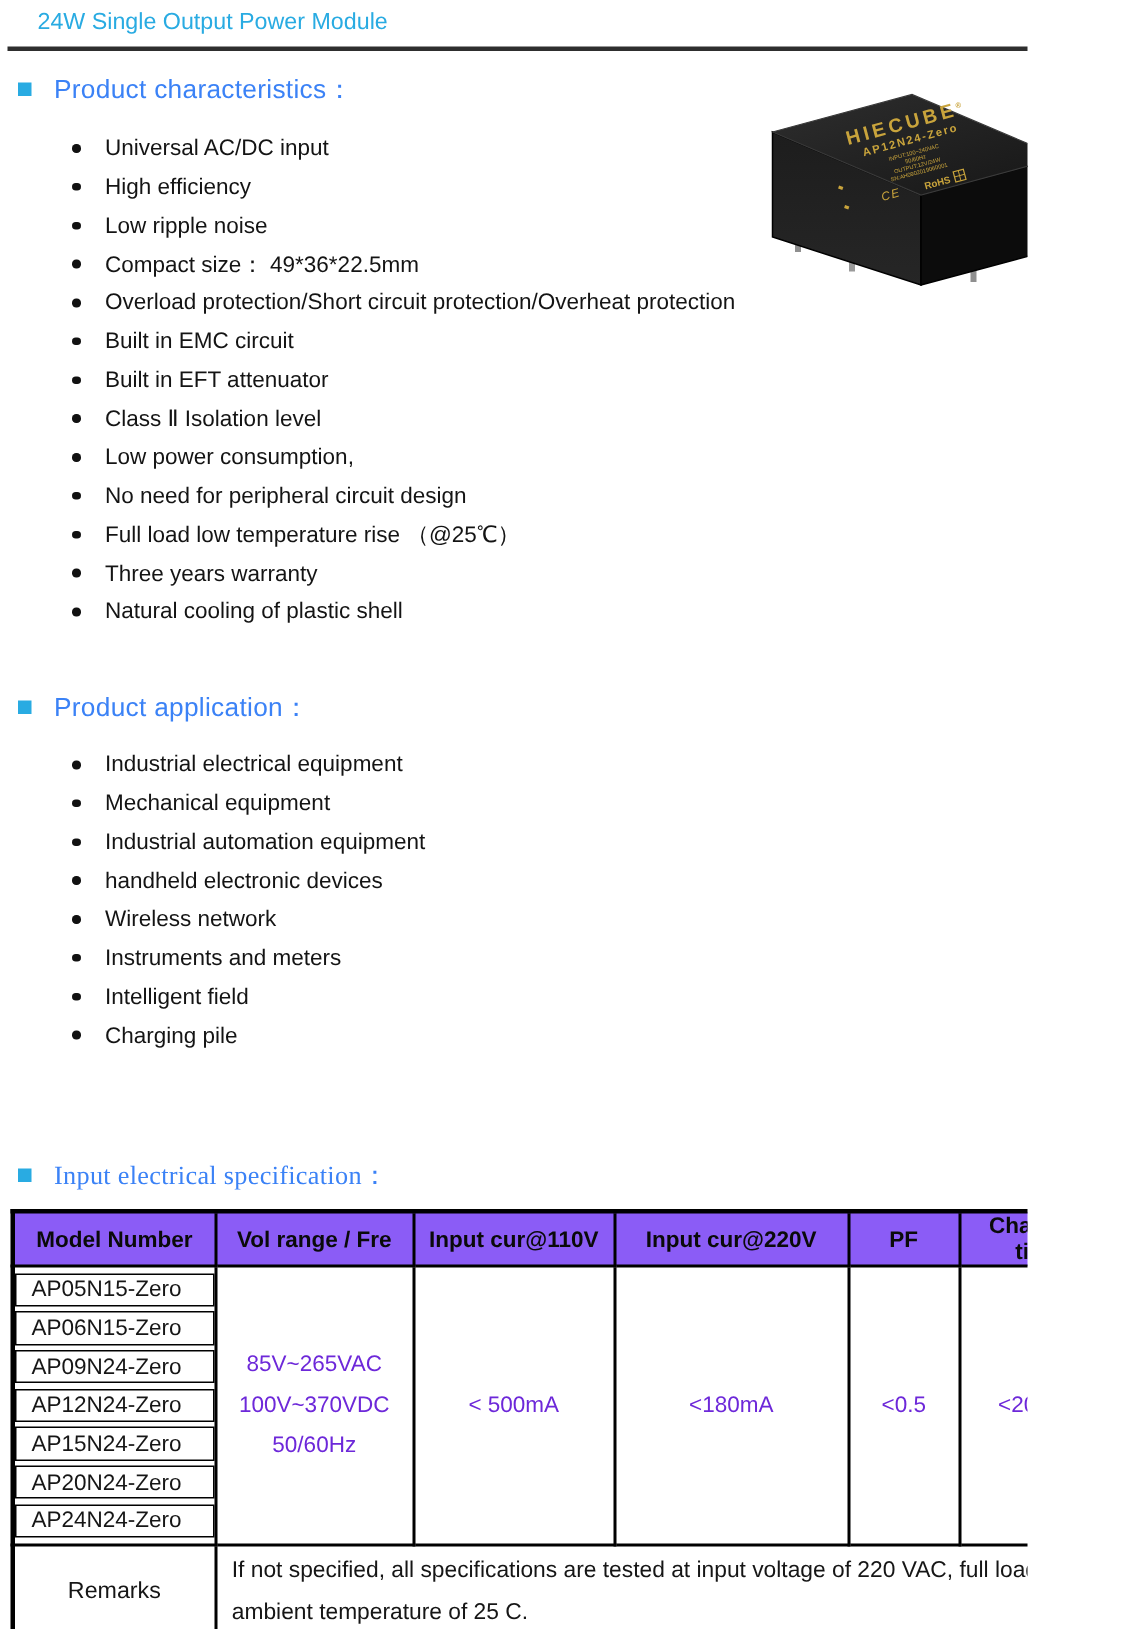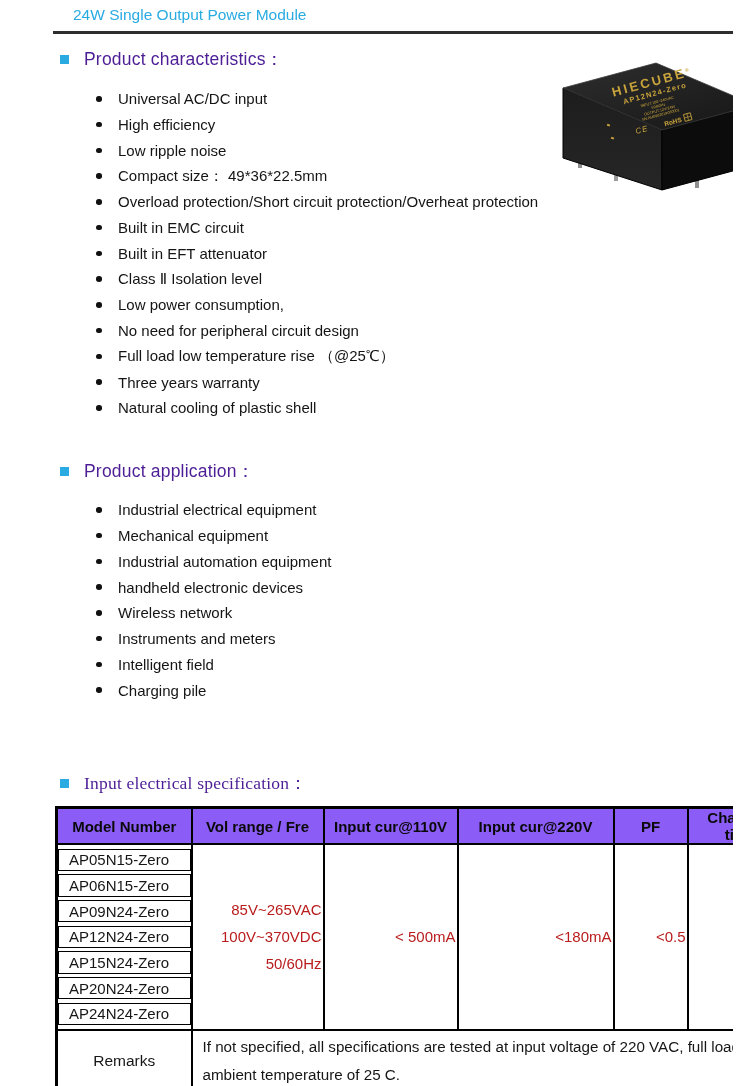--- a/index.html
+++ b/index.html
@@ -1,42 +1,42 @@
 <!DOCTYPE html>
 <html><head>
 <meta charset="utf-8">
 <style>
   html,body{margin:0;padding:0;background:#fff;}
   #page{
     position:relative;width:685px;height:1086px;background:#fff;overflow:hidden;
-    font-family:"Liberation Sans",sans-serif;color:#161616;margin-left:48px;
+    font-family:"Liberation Sans",sans-serif;color:#161616;
   }
   .page-title{position:absolute;left:25px;top:6px;font-size:15.5px;color:#29abe2;}
   .title-rule{position:absolute;left:5px;top:31px;width:738px;height:2.5px;background:#2e2e2e;}
   .section-heading{position:absolute;left:0;display:flex;align-items:center;}
   .section-heading .sq{width:9px;height:9px;background:#29abe2;margin-left:12px;margin-right:15px;flex:0 0 auto;}
-  .section-heading .ht{font-size:17.5px;color:#4c1d95;font-weight:500;letter-spacing:.2px;}
+  .section-heading .ht{font-size:17.5px;color:#3b82f6;font-weight:500;letter-spacing:.2px;}
   #heading-characteristics{top:47px;}
   #heading-application{top:459px;}
   #heading-inputspec{top:771px;font-family:Liberation Serif, serif;}
   ul.feature-list{position:absolute;left:0;margin:0;padding:0;list-style:none;width:500px;}
   #list-characteristics{top:86px;}
   #list-application{top:497px;}
   ul.feature-list li{position:relative;height:25.75px;display:flex;align-items:center;padding-left:70px;font-size:15px;color:#141414;}
   ul.feature-list li .dot{position:absolute;left:48px;top:50%;margin-top:-2.75px;width:5.5px;height:5.5px;border-radius:50%;background:#111;}
   #module-photo{position:absolute;left:497px;top:60px;width:238px;height:140px;}
   
   #spec-table-wrap{position:absolute;left:7px;top:806px;width:737px;}
   table.spec{border-collapse:collapse;table-layout:fixed;width:737px;border:3px solid #000;}
   table.spec th,table.spec td{border:2px solid #000;font-family:"Liberation Sans",sans-serif;}
   table.spec th{background:#8b5cf6;color:#0a0a0a;font-size:15px;font-weight:600;height:25px;padding:0 2px;}
   td.models-cell{padding:2.5px 0 2.5px 0;vertical-align:top;background:#fff;}
   .model-box{height:20.5px;border:1.7px solid #000;margin:1px 0 3.2px 0;display:flex;align-items:center;padding-left:10px;font-size:15px;background:#fff;}
   .model-box:last-child{margin-bottom:1px;}
-  td.val-cell{text-align:right;font-size:15px;color:#b91c1c;background:#fff;}
+  td.val-cell{text-align:center;font-size:15px;color:#6d28d9;background:#fff;}
   .vol-lines div{line-height:27px;font-size:15px;}
   td.remarks-label{height:57px;text-align:center;font-size:15.5px;background:#fff;}
   td.remarks-text{font-size:15.2px;line-height:28px;padding:2px 6px 2px 10px;background:#fff;}
 </style>
 </head>
 <body>
 
 <div id="page">
 
   <div class="page-title">24W Single Output Power Module</div>

